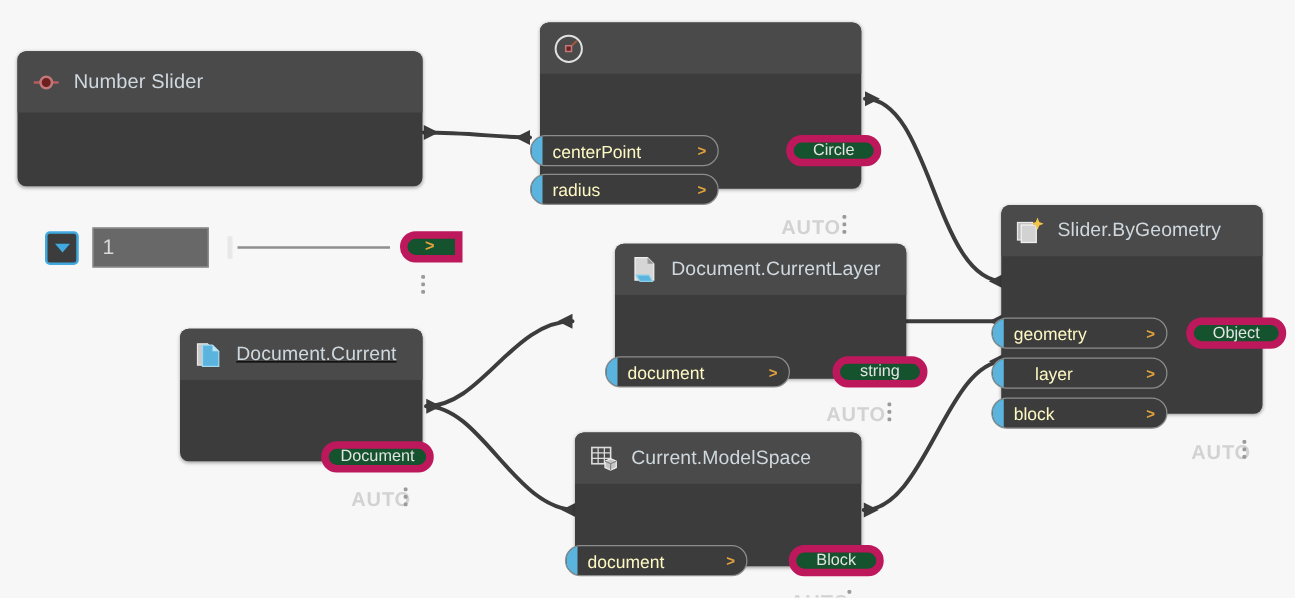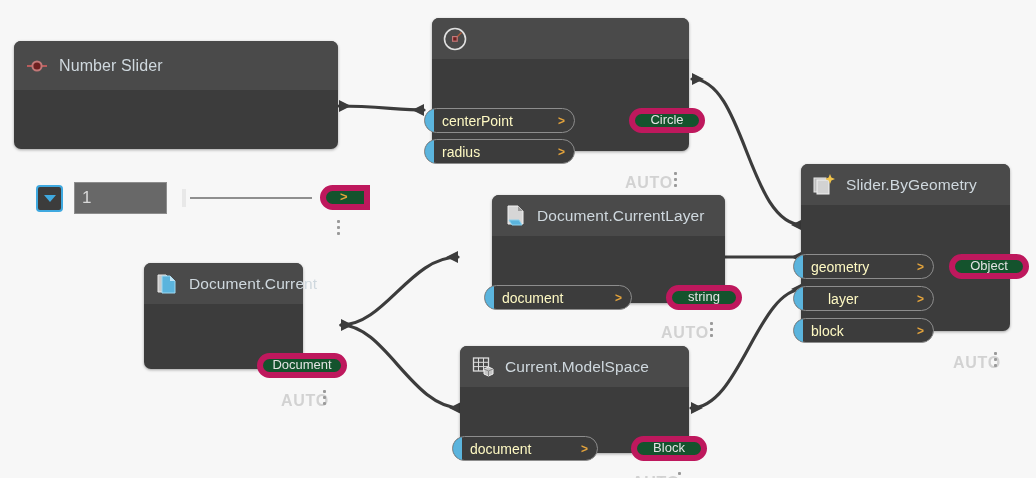--- a/index.html
+++ b/index.html
@@ -161,21 +161,21 @@
       </div>
       <div class="auto" style="left:169px;top:88px;">AUTO</div>
       <div class="kebab" style="left:218px;top:86px;">
         <i></i>
           <i></i>
           <i></i>
       </div>
     </div>
   </div>
 
-  <div class="node" id="node-doccurrent" style="left:144px;top:263px;width:159px;height:106px;">
+  <div class="node" id="node-doccurrent" style="left:144px;top:263px;width:194px;height:106px;text-decoration:underline;">
     <div class="node-head">
       <svg class="icon" viewBox="0 0 26 26">
         <path d="M4,4 L12,4 L17,9 L17,21 L4,21 Z" fill="#c9c9c9" stroke="#e8e8e8" stroke-width="1"></path>
         <path d="M8,5 L16,5 L21,10 L21,22 L8,22 Z" fill="#5bb4dd" stroke="#9fd8f0" stroke-width="1"></path>
         <path d="M16,5 L16,10 L21,10 Z" fill="#bfe4f5"></path>
       </svg>
       <div class="node-title">Document.Current</div>
     </div>
     <div class="node-body" style="height:65px;">
       <div class="out-port" style="left:113px;top:49px;width:90px;">

